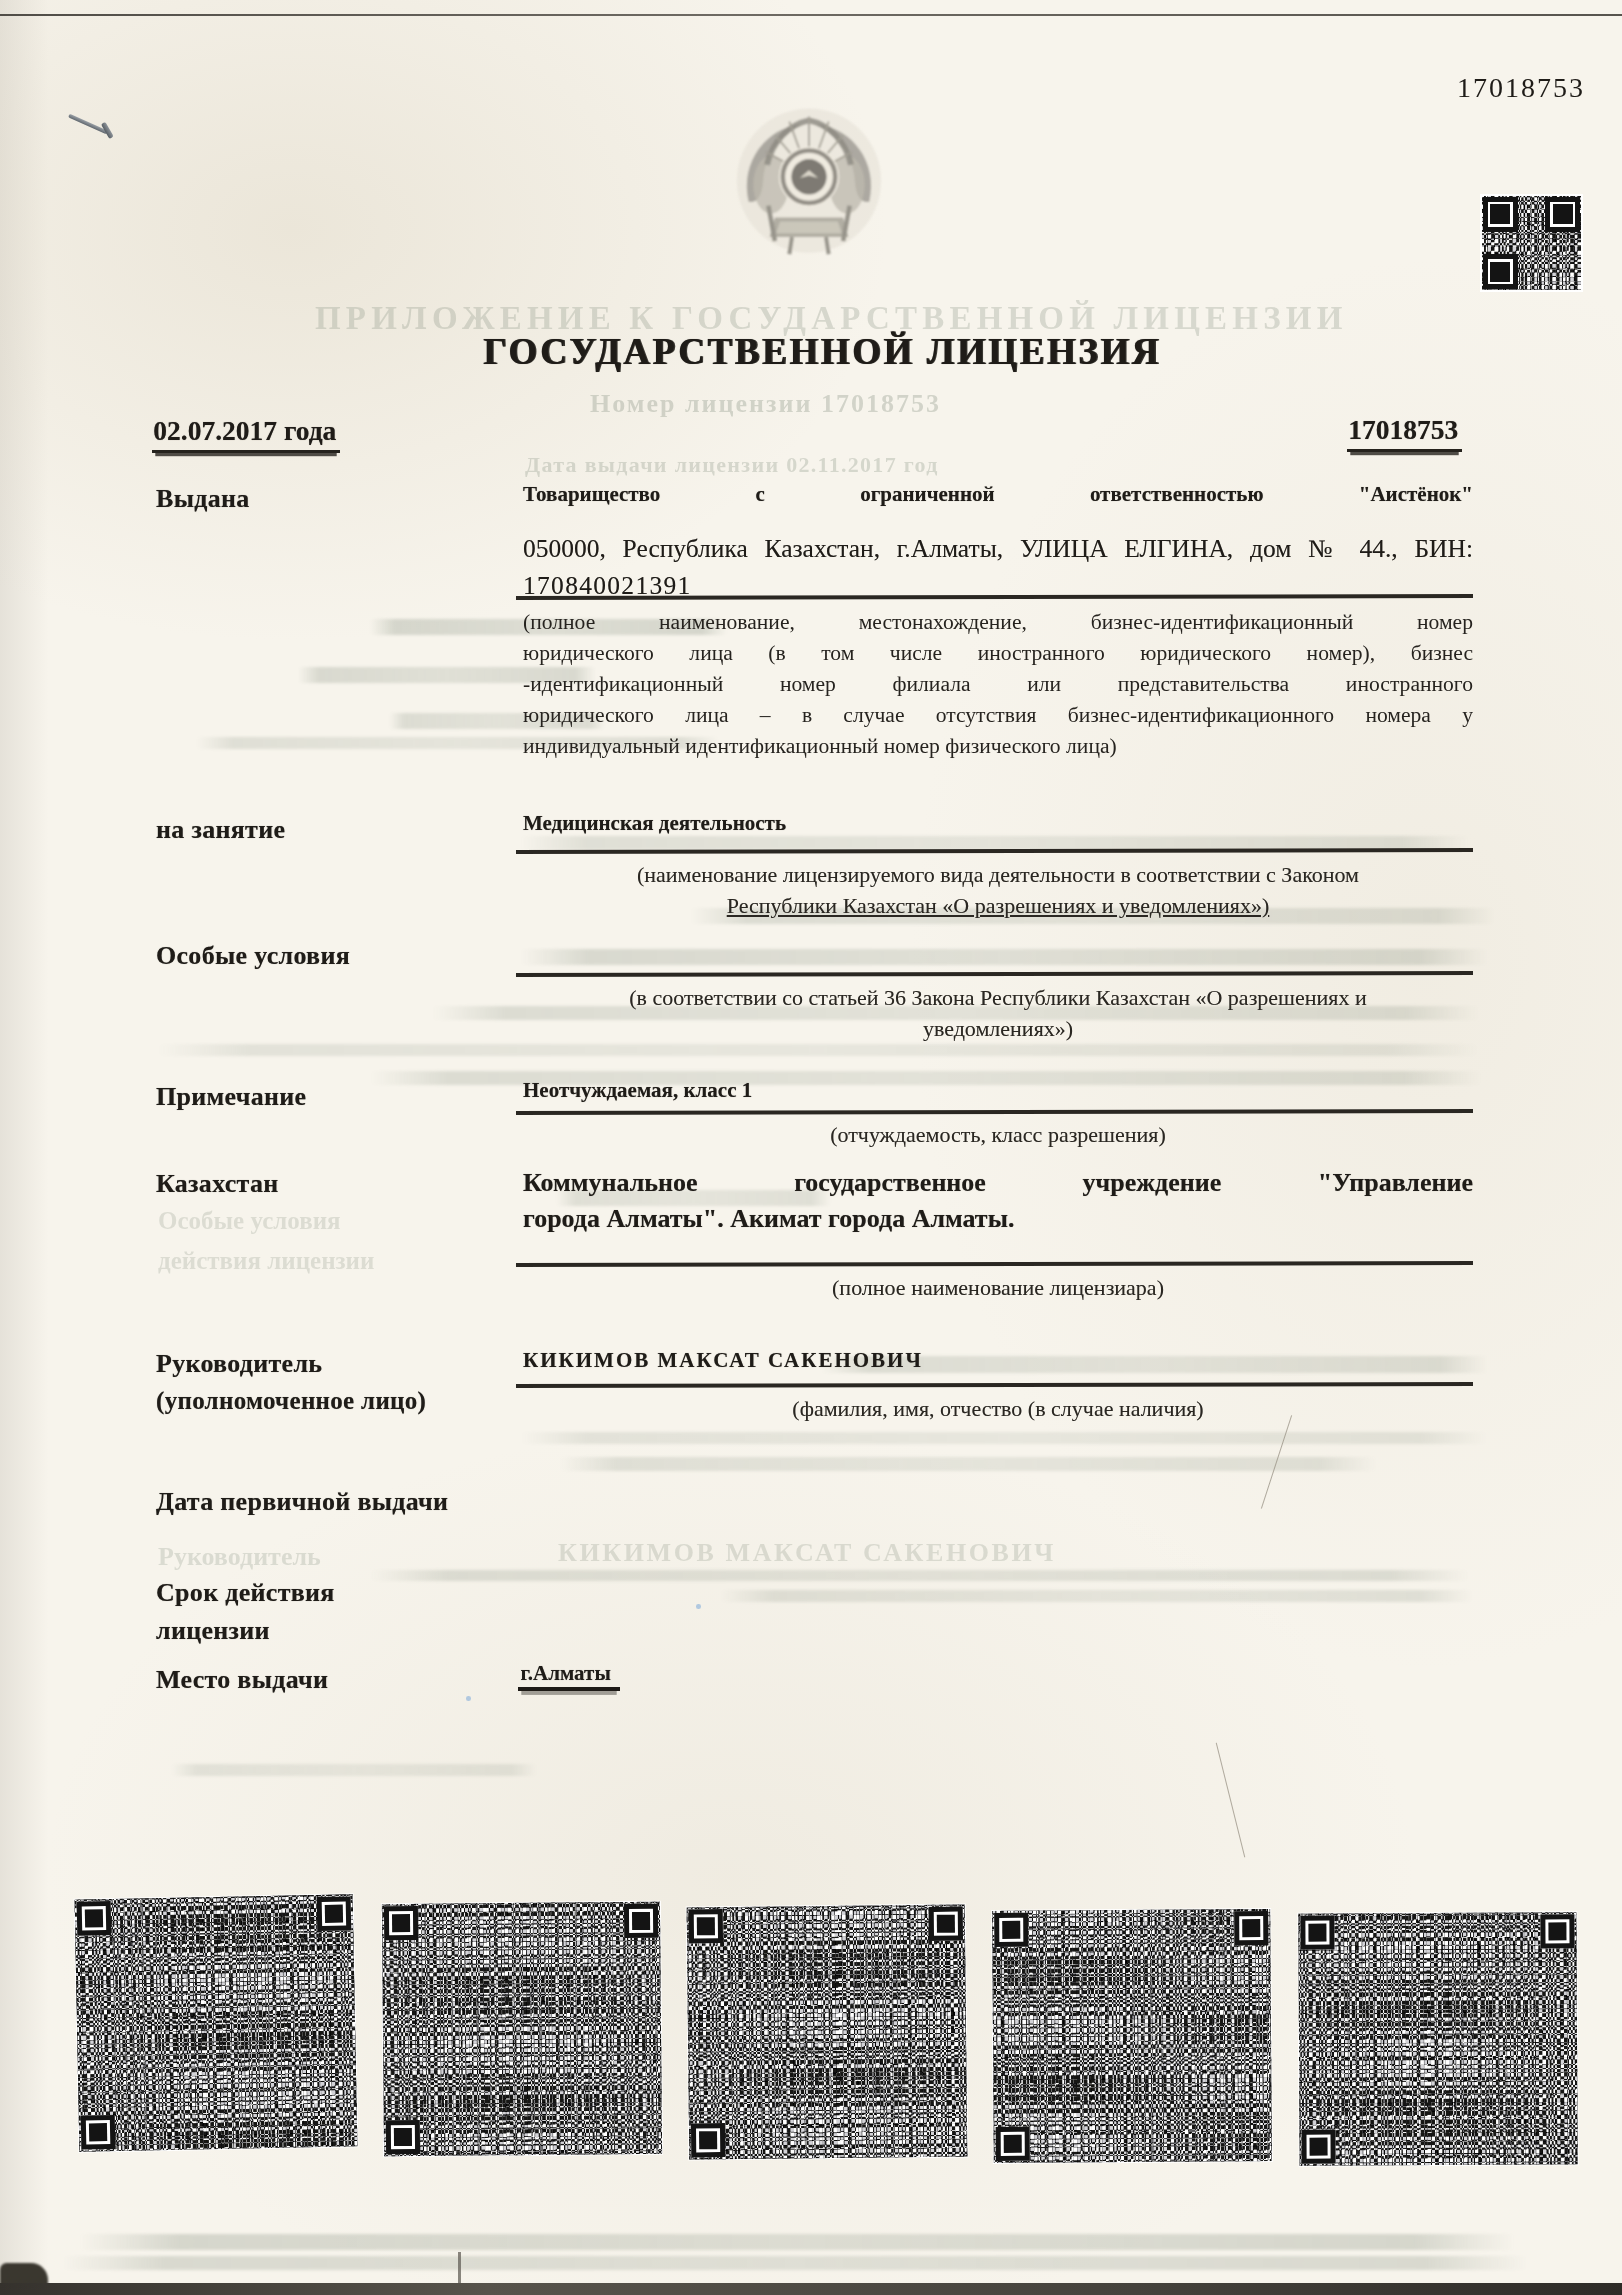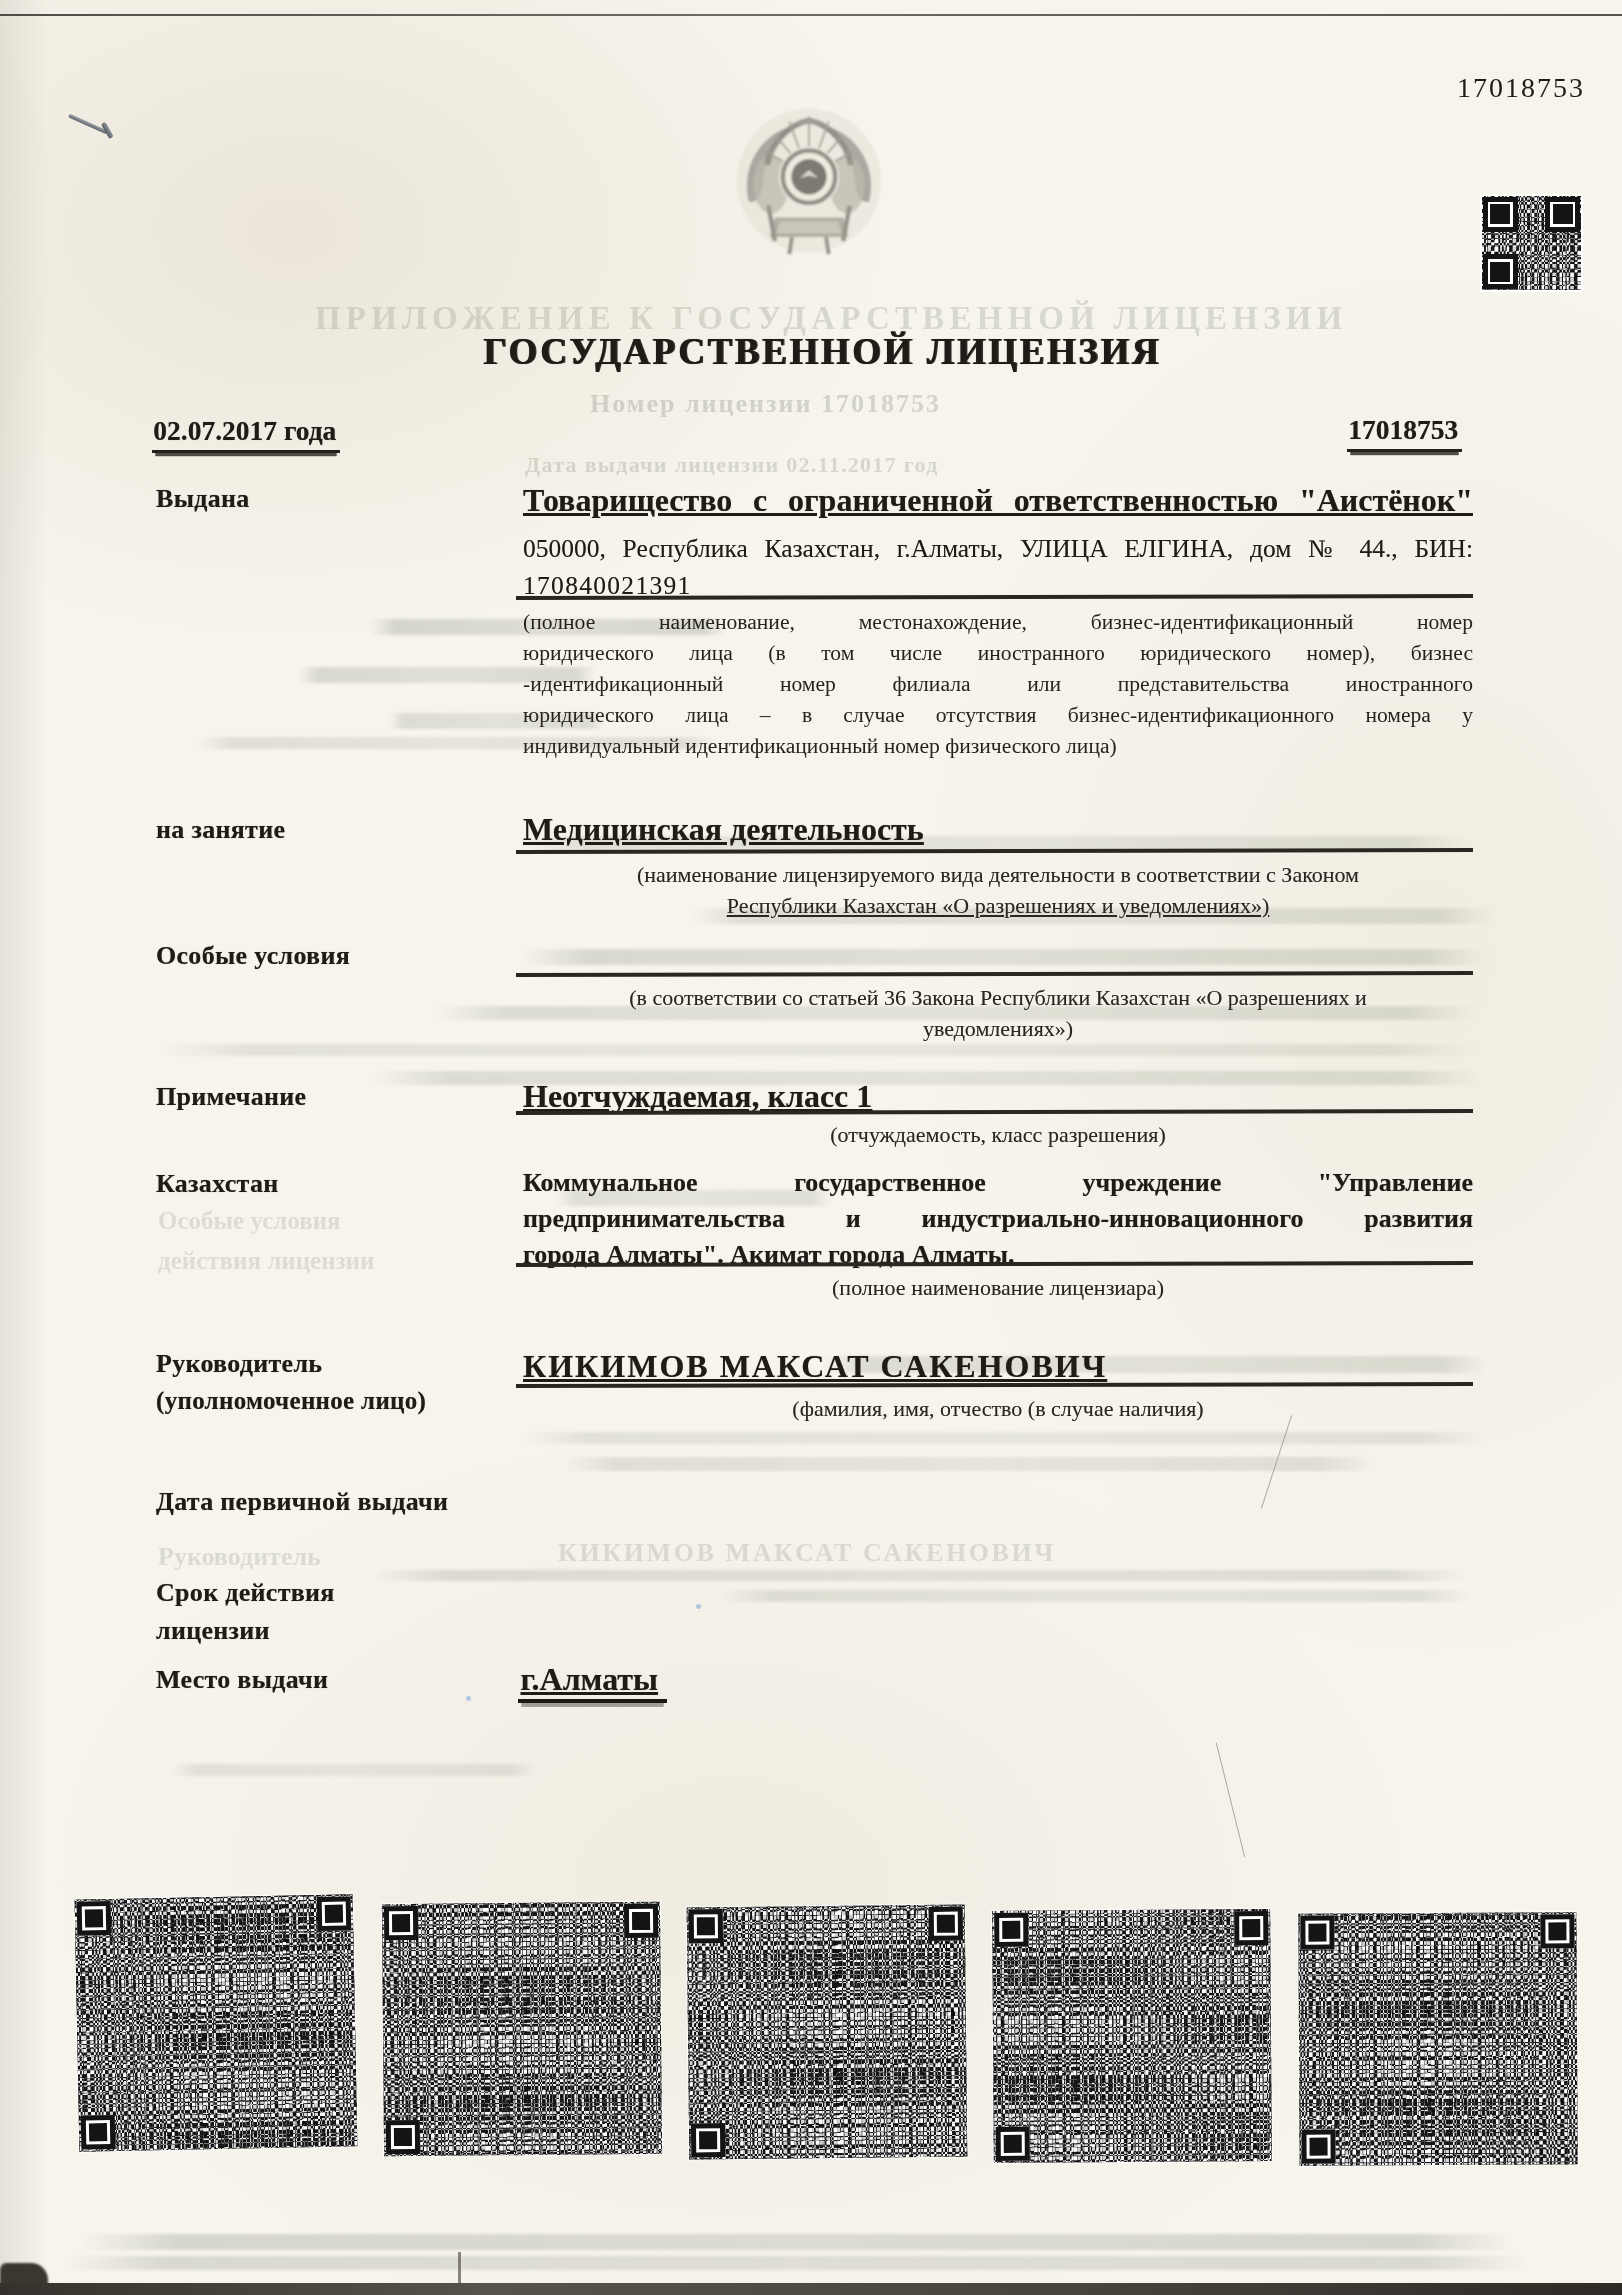--- a/index.html
+++ b/index.html
@@ -9,21 +9,21 @@
     background:
       radial-gradient(851px 589px at 18% 10%, rgba(216,207,186,.38), transparent 70%),
       radial-gradient(720px 982px at 88% 42%, rgba(224,217,200,.28), transparent 72%),
       radial-gradient(982px 654px at 45% 82%, rgba(217,210,192,.25), transparent 70%),
       linear-gradient(90deg, rgba(120,112,100,.14), rgba(0,0,0,0) 3%),
       #f7f4ec;
   }
   .abs{position:absolute;}
   
   .lbl{font-weight:700; font-size:26px; letter-spacing:0.3px; text-shadow:0 0 0.7px rgba(30,27,22,.55); white-space:nowrap;}
-  .val{font-weight:700; font-size:32px; text-shadow:0 0 0.7px rgba(30,27,22,.5);text-decoration:underline;}
+  .val{font-weight:700; font-size:21px; text-shadow:0 0 0.7px rgba(30,27,22,.5);}
   .reg{font-weight:400; font-size:26px; text-shadow:0 0 0.3px rgba(30,27,22,.4);}
   .cap{font-weight:400; font-size:22px; color:#2a2722; text-shadow:0 0 0.3px rgba(42,39,34,.35);}
   .just{text-align:justify; text-align-last:justify;}
   .title{
     font-weight:700; font-size:37px; letter-spacing:2.6px; white-space:nowrap;
     text-shadow:1.3px 0 0 rgba(25,22,18,.85), 0 0 0.7px rgba(25,22,18,.6);
   }
   .bignum{font-weight:400; font-size:28px; letter-spacing:2px; white-space:nowrap;}
   .datebold{
     font-weight:700; font-size:27.5px; white-space:nowrap; padding:0 3.9px 2.6px 1.3px;
@@ -189,21 +189,20 @@
   <div class="abs cap" style="left:523px; top:1016px; width:950px; text-align:center;">уведомлениях»)</div>
 
   <div class="abs lbl" style="left:156px; top:1082px;">Примечание</div>
   <div class="abs val" style="left:523px; top:1078px;">Неотчуждаемая, класс 1</div>
   <div class="abs rule" style="left:516px; top:1110px; width:957px;"></div>
   <div class="abs cap" style="left:523px; top:1122px; width:950px; text-align:center;">(отчуждаемость, класс разрешения)</div>
 
   <div class="abs lbl" style="left:156px; top:1169px;">Казахстан</div>
   <div class="abs" style="left:523px; top:1165px; width:950px; font-size:26px; font-weight:700; line-height:36px; text-shadow:0 0 0.7px rgba(30,27,22,.5);">
     <div class="just">Коммунальное государственное учреждение "Управление</div>
-    <div class="just">предпринимательства и индустриально-инновационного развития</div>
     <div>города Алматы". Акимат города Алматы.</div>
   </div>
   <div class="abs rule" style="left:516px; top:1262px; width:957px;"></div>
   <div class="abs cap" style="left:523px; top:1275px; width:950px; text-align:center;">(полное наименование лицензиара)</div>
 
   <div class="abs lbl" style="left:156px; top:1349px;">Руководитель</div>
   <div class="abs lbl" style="left:156px; top:1387px; font-size:25px;">(уполномоченное лицо)</div>
   <div class="abs val" style="left:523px; top:1348px; letter-spacing:2px;">КИКИМОВ МАКСАТ САКЕНОВИЧ</div>
   <div class="abs rule" style="left:516px; top:1383px; width:957px;"></div>
   <div class="abs cap" style="left:523px; top:1396px; width:950px; text-align:center;">(фамилия, имя, отчество (в случае наличия)</div>

